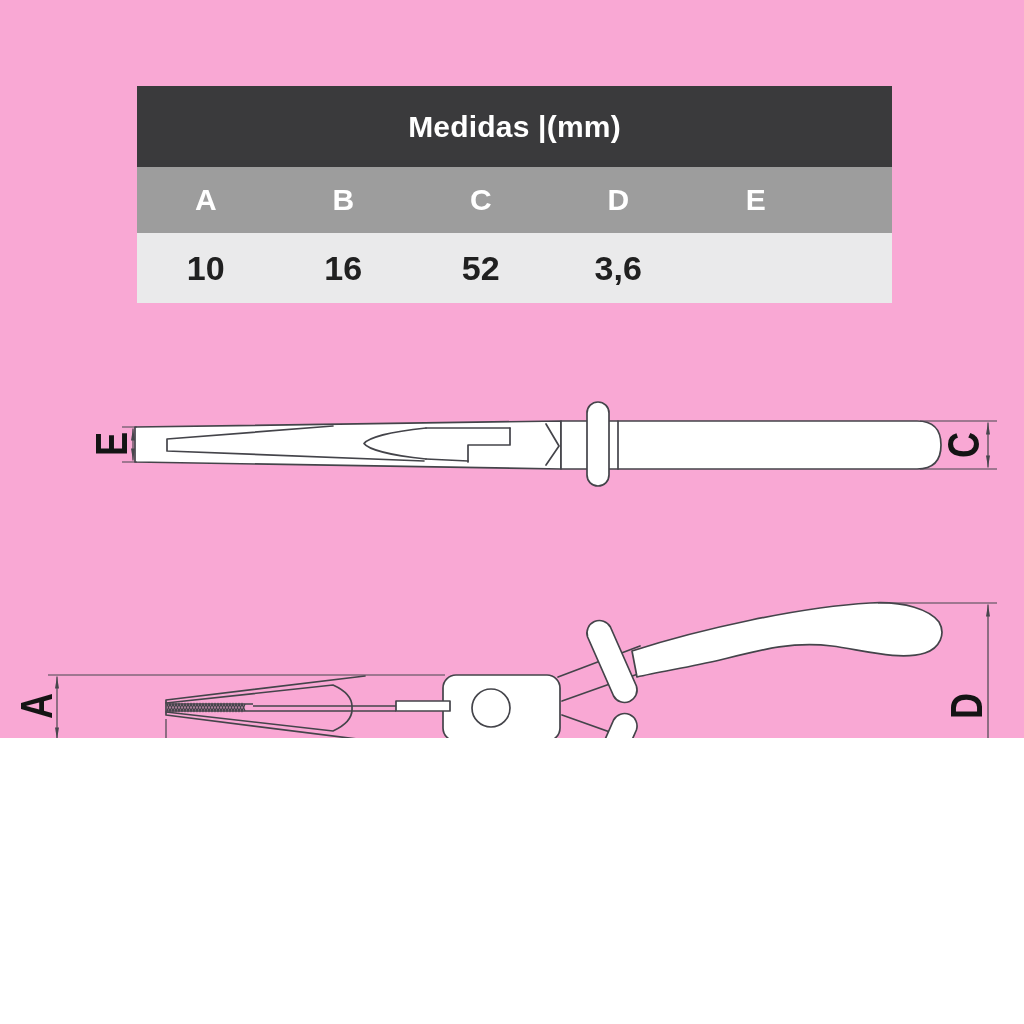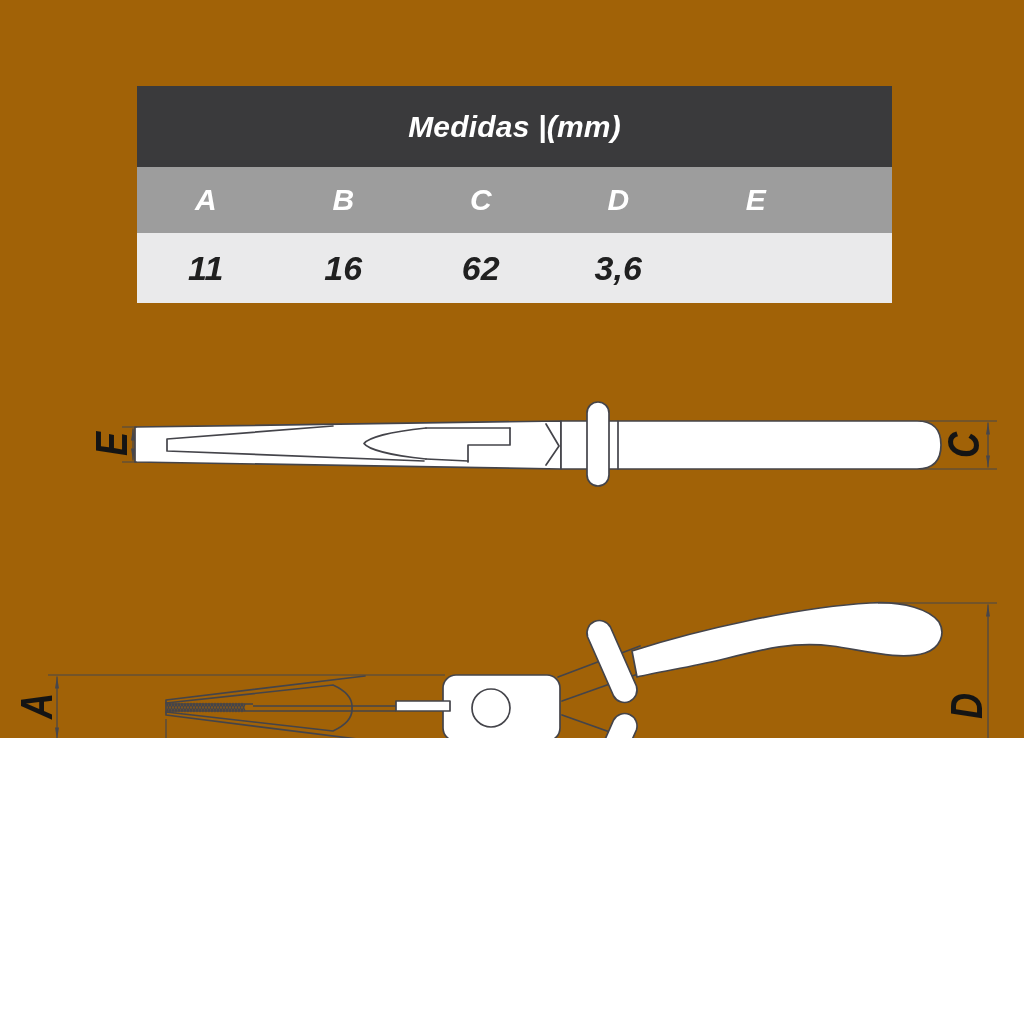--- a/index.html
+++ b/index.html
@@ -1,17 +1,17 @@
 <!DOCTYPE html>
 <html><head>
 <meta charset="utf-8">
 <style>
   html,body{margin:0;padding:0;background:#ffffff;}
-  #stage{position:relative;width:1024px;height:738px;background:#a16207;overflow:hidden;
-         font-family:"Liberation Sans", sans-serif;font-style:italic;}
+  #stage{position:relative;width:1024px;height:738px;background:#f9a8d4;overflow:hidden;
+         font-family:"Liberation Sans", sans-serif;}
   
   #dim-table{position:absolute;left:137px;top:86px;width:755px;}
   .t-header{height:81px;background:#3a3a3c;color:#ffffff;display:flex;align-items:center;
             justify-content:center;font-size:30px;letter-spacing:0.2px;white-space:pre;}
   .t-header .b{font-weight:bold;}
   .t-row{display:grid;grid-template-columns:repeat(5,137.5px);align-items:center;}
   .t-cols{height:66px;background:#9d9d9d;}
   .t-cols span{color:#ffffff;font-weight:bold;font-size:30px;text-align:center;}
   .t-vals{height:70px;background:#eaeaeb;}
   .t-vals span{color:#202020;font-weight:600;font-size:34px;text-align:center;}
@@ -33,23 +33,23 @@
   <div id="dim-table">
     <div class="t-header"><span class="b">Medidas |</span><span class="b">(mm)</span></div>
     <div class="t-row t-cols">
       <span>A</span>
       <span>B</span>
       <span>C</span>
       <span>D</span>
       <span>E</span>
     </div>
     <div class="t-row t-vals">
-      <span>11</span>
+      <span>10</span>
       <span>16</span>
-      <span>62</span>
+      <span>52</span>
       <span>3,6</span>
     </div>
   </div>
 
   <svg id="drawing" width="1024" height="1024" viewBox="0 0 1024 1024">
     <defs>
       <marker id="arrow" viewBox="0 0 14 8" markerWidth="14" markerHeight="8" refX="13" refY="4" orient="auto-start-reverse" markerUnits="userSpaceOnUse">
         <path d="M1,2 L13,4 L1,6 Z" fill="#46464c"></path>
       </marker>
     </defs>

